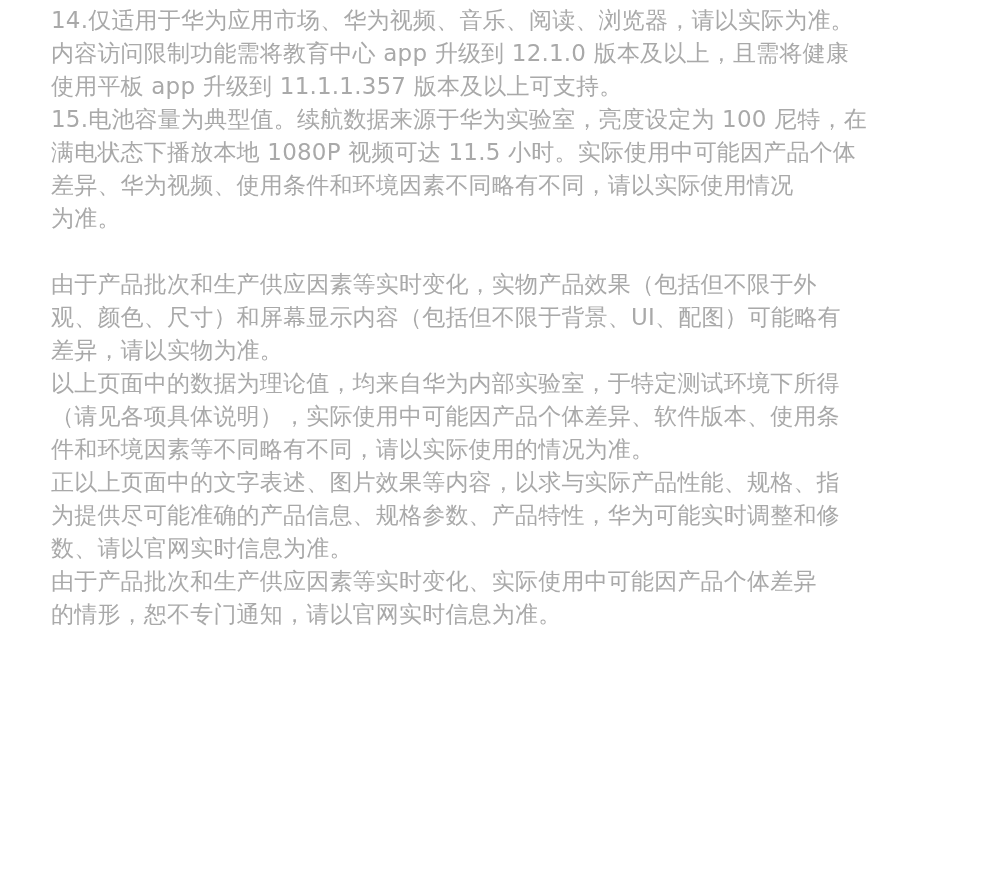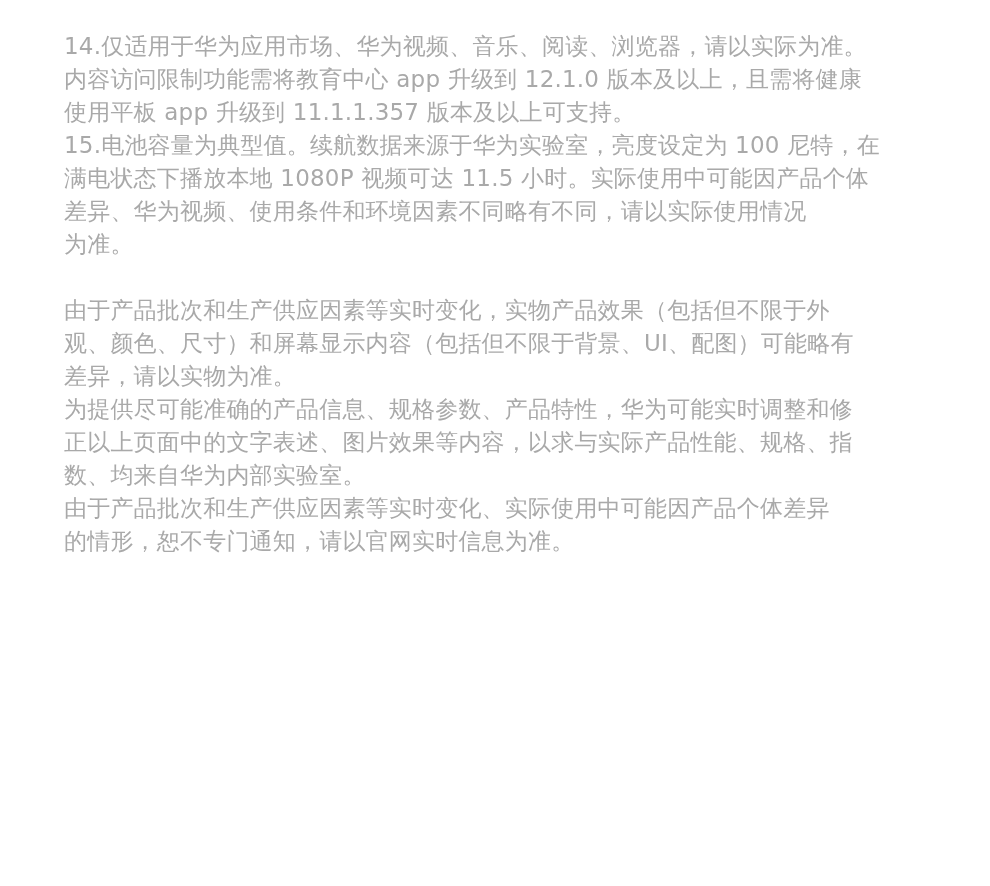--- a/index.html
+++ b/index.html
@@ -12,27 +12,26 @@
     background: #ffffff;
     overflow: hidden;
   }
   .disclaimer-page {
     width: 100%;
     height: 100%;
     box-sizing: border-box;
   }
   .text-column {
     box-sizing: border-box;
-    padding: 4px 80px 0 64px;
+    padding: 4px 80px 0 51px;
     font-family: "DejaVu Sans", "Liberation Sans", sans-serif;
     font-size: 23px;
     line-height: 33px;
     color: #a9a9a9;
     font-weight: 400;
-    margin-top: 26px;
   }
   .paragraph {
     margin: 0;
   }
   .paragraph.gap-before {
     margin-top: 33px;
   }
   .line {
     white-space: nowrap;
     letter-spacing: 0.2px;
@@ -53,22 +52,27 @@
         <div class="line">满电状态下播放本地 1080P 视频可达 11.5 小时。实际使用中可能因产品个体</div>
         <div class="line">差异、华为视频、使用条件和环境因素不同略有不同，请以实际使用情况</div>
         <div class="line">为准。</div>
       </div>
       <div class="paragraph gap-before">
         <div class="line">由于产品批次和生产供应因素等实时变化，实物产品效果（包括但不限于外</div>
         <div class="line">观、颜色、尺寸）和屏幕显示内容（包括但不限于背景、UI、配图）可能略有</div>
         <div class="line">差异，请以实物为准。</div>
       </div>
       <div class="paragraph">
+        <div class="line">以上页面中的数据为理论值，均来自华为内部实验室，于特定测试环境下所得</div>
+        <div class="line">（请见各项具体说明），实际使用中可能因产品个体差异、软件版本、使用条</div>
+        <div class="line">件和环境因素等不同略有不同，请以实际使用的情况为准。</div>
+      </div>
+      <div class="paragraph">
+        <div class="line">正以上页面中的文字表述、图片效果等内容，以求与实际产品性能、规格、指</div>
         <div class="line">为提供尽可能准确的产品信息、规格参数、产品特性，华为可能实时调整和修</div>
-        <div class="line">正以上页面中的文字表述、图片效果等内容，以求与实际产品性能、规格、指</div>
-        <div class="line">数、均来自华为内部实验室。</div>
+        <div class="line">数、请以官网实时信息为准。</div>
       </div>
       <div class="paragraph">
         <div class="line">由于产品批次和生产供应因素等实时变化、实际使用中可能因产品个体差异</div>
         <div class="line">的情形，恕不专门通知，请以官网实时信息为准。</div>
       </div>
     </div>
 </div>
 
 </body></html>

